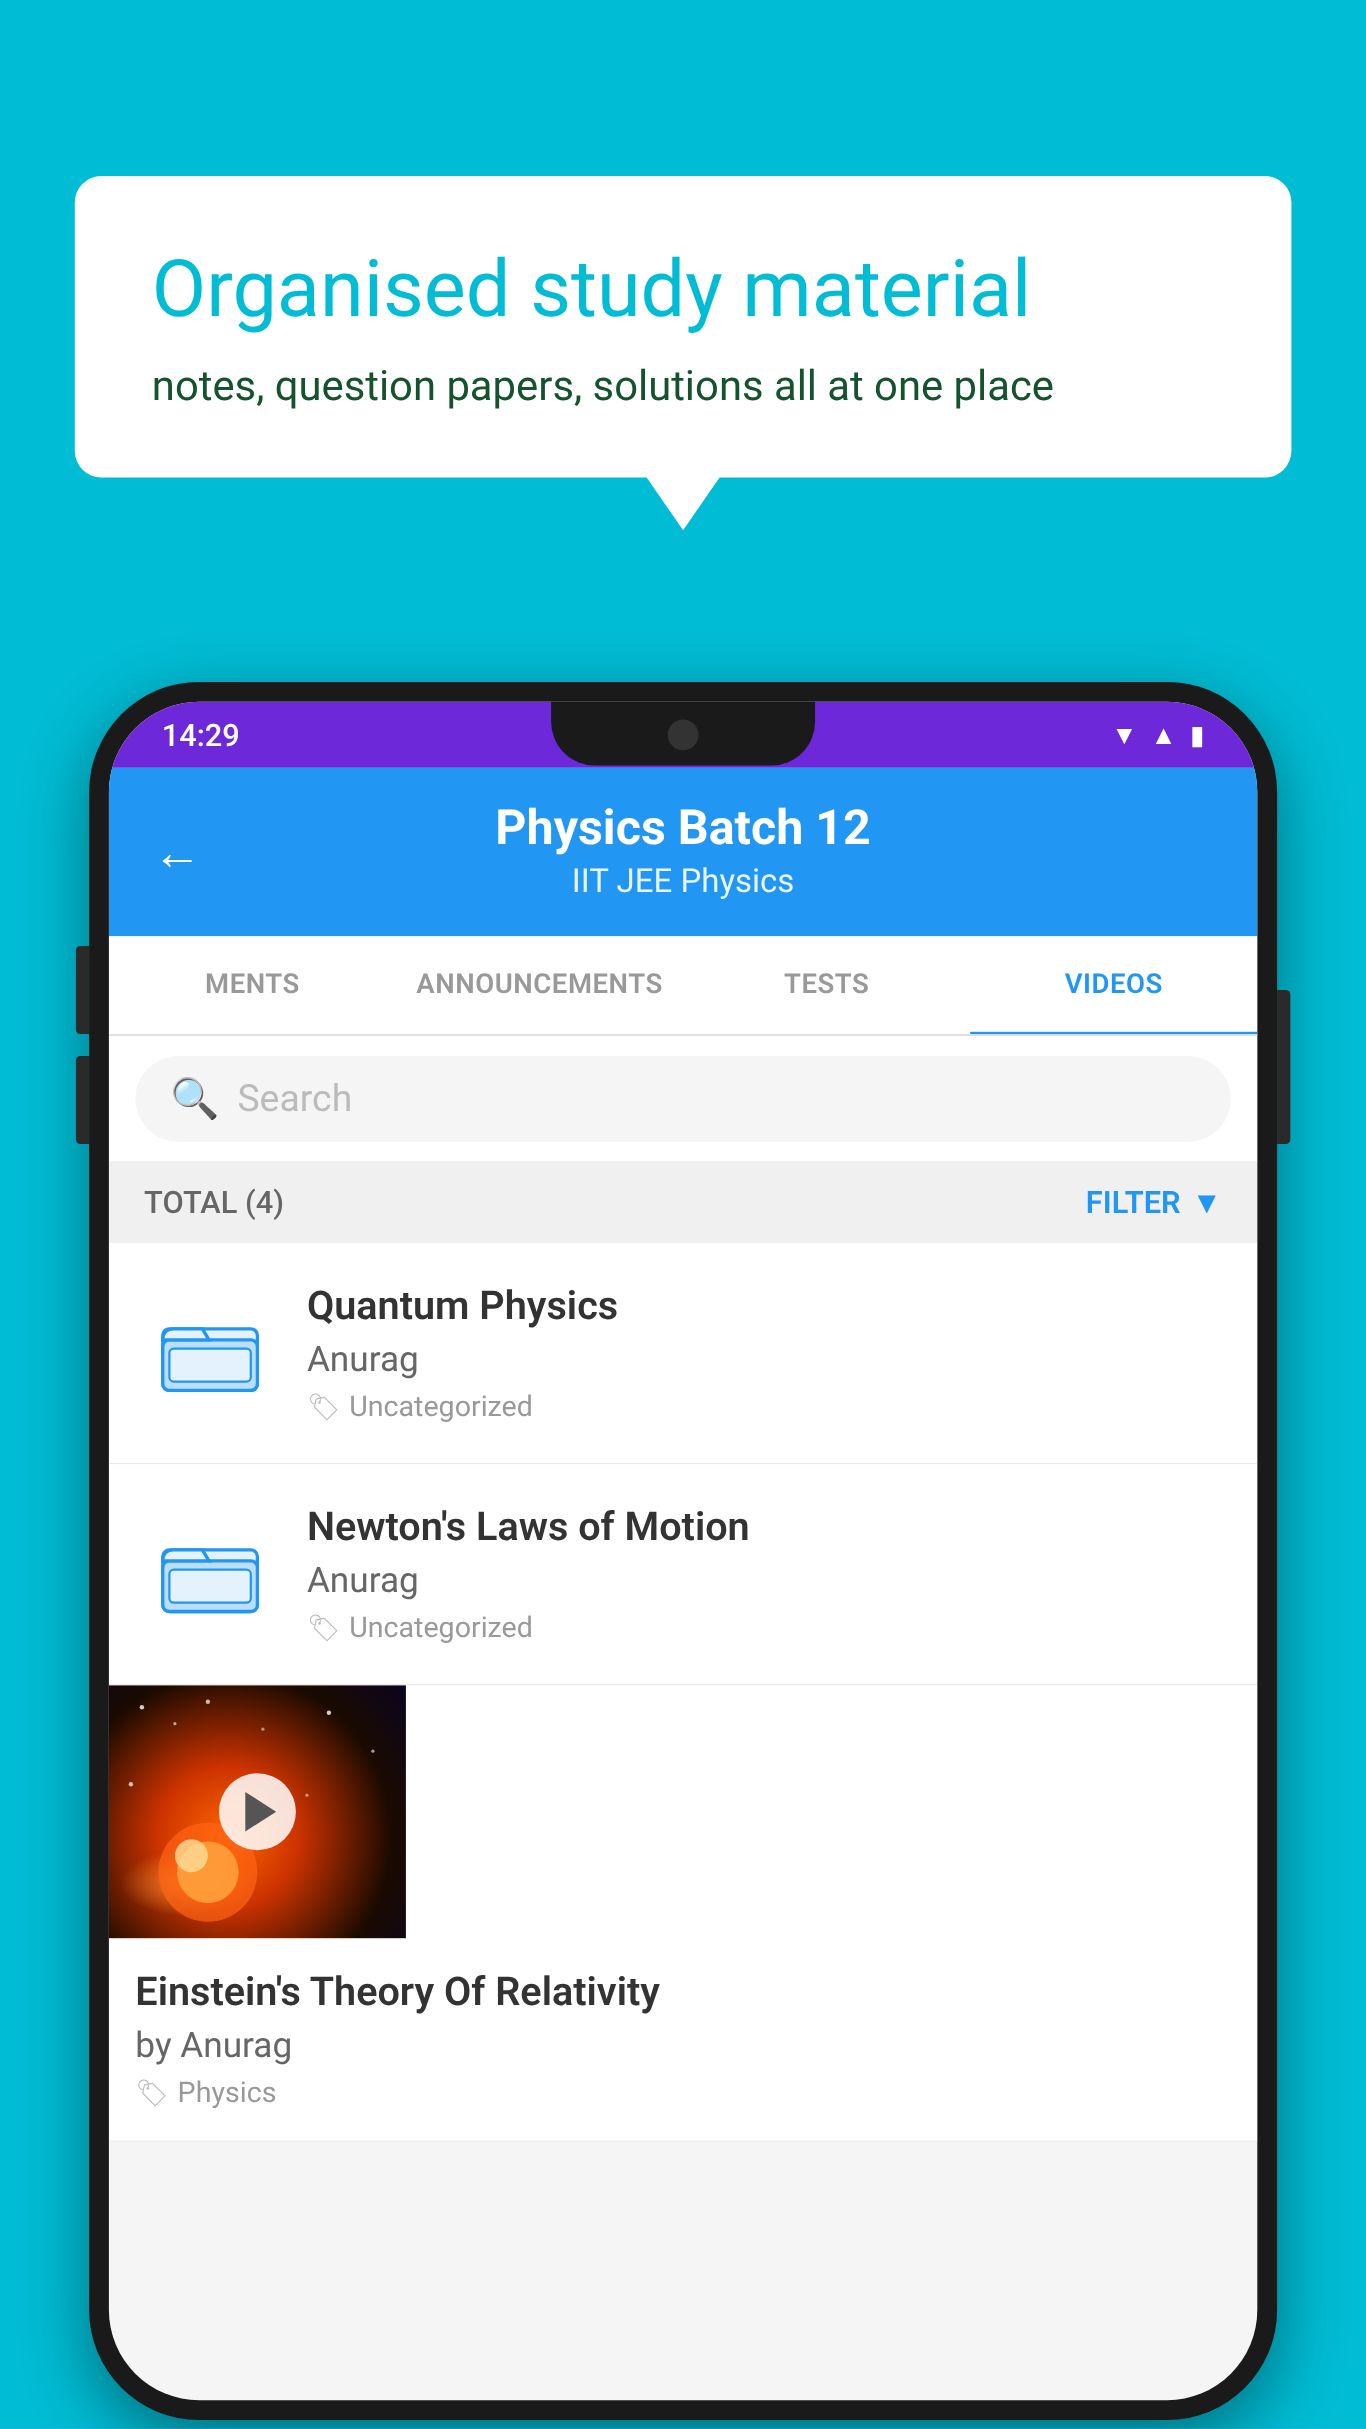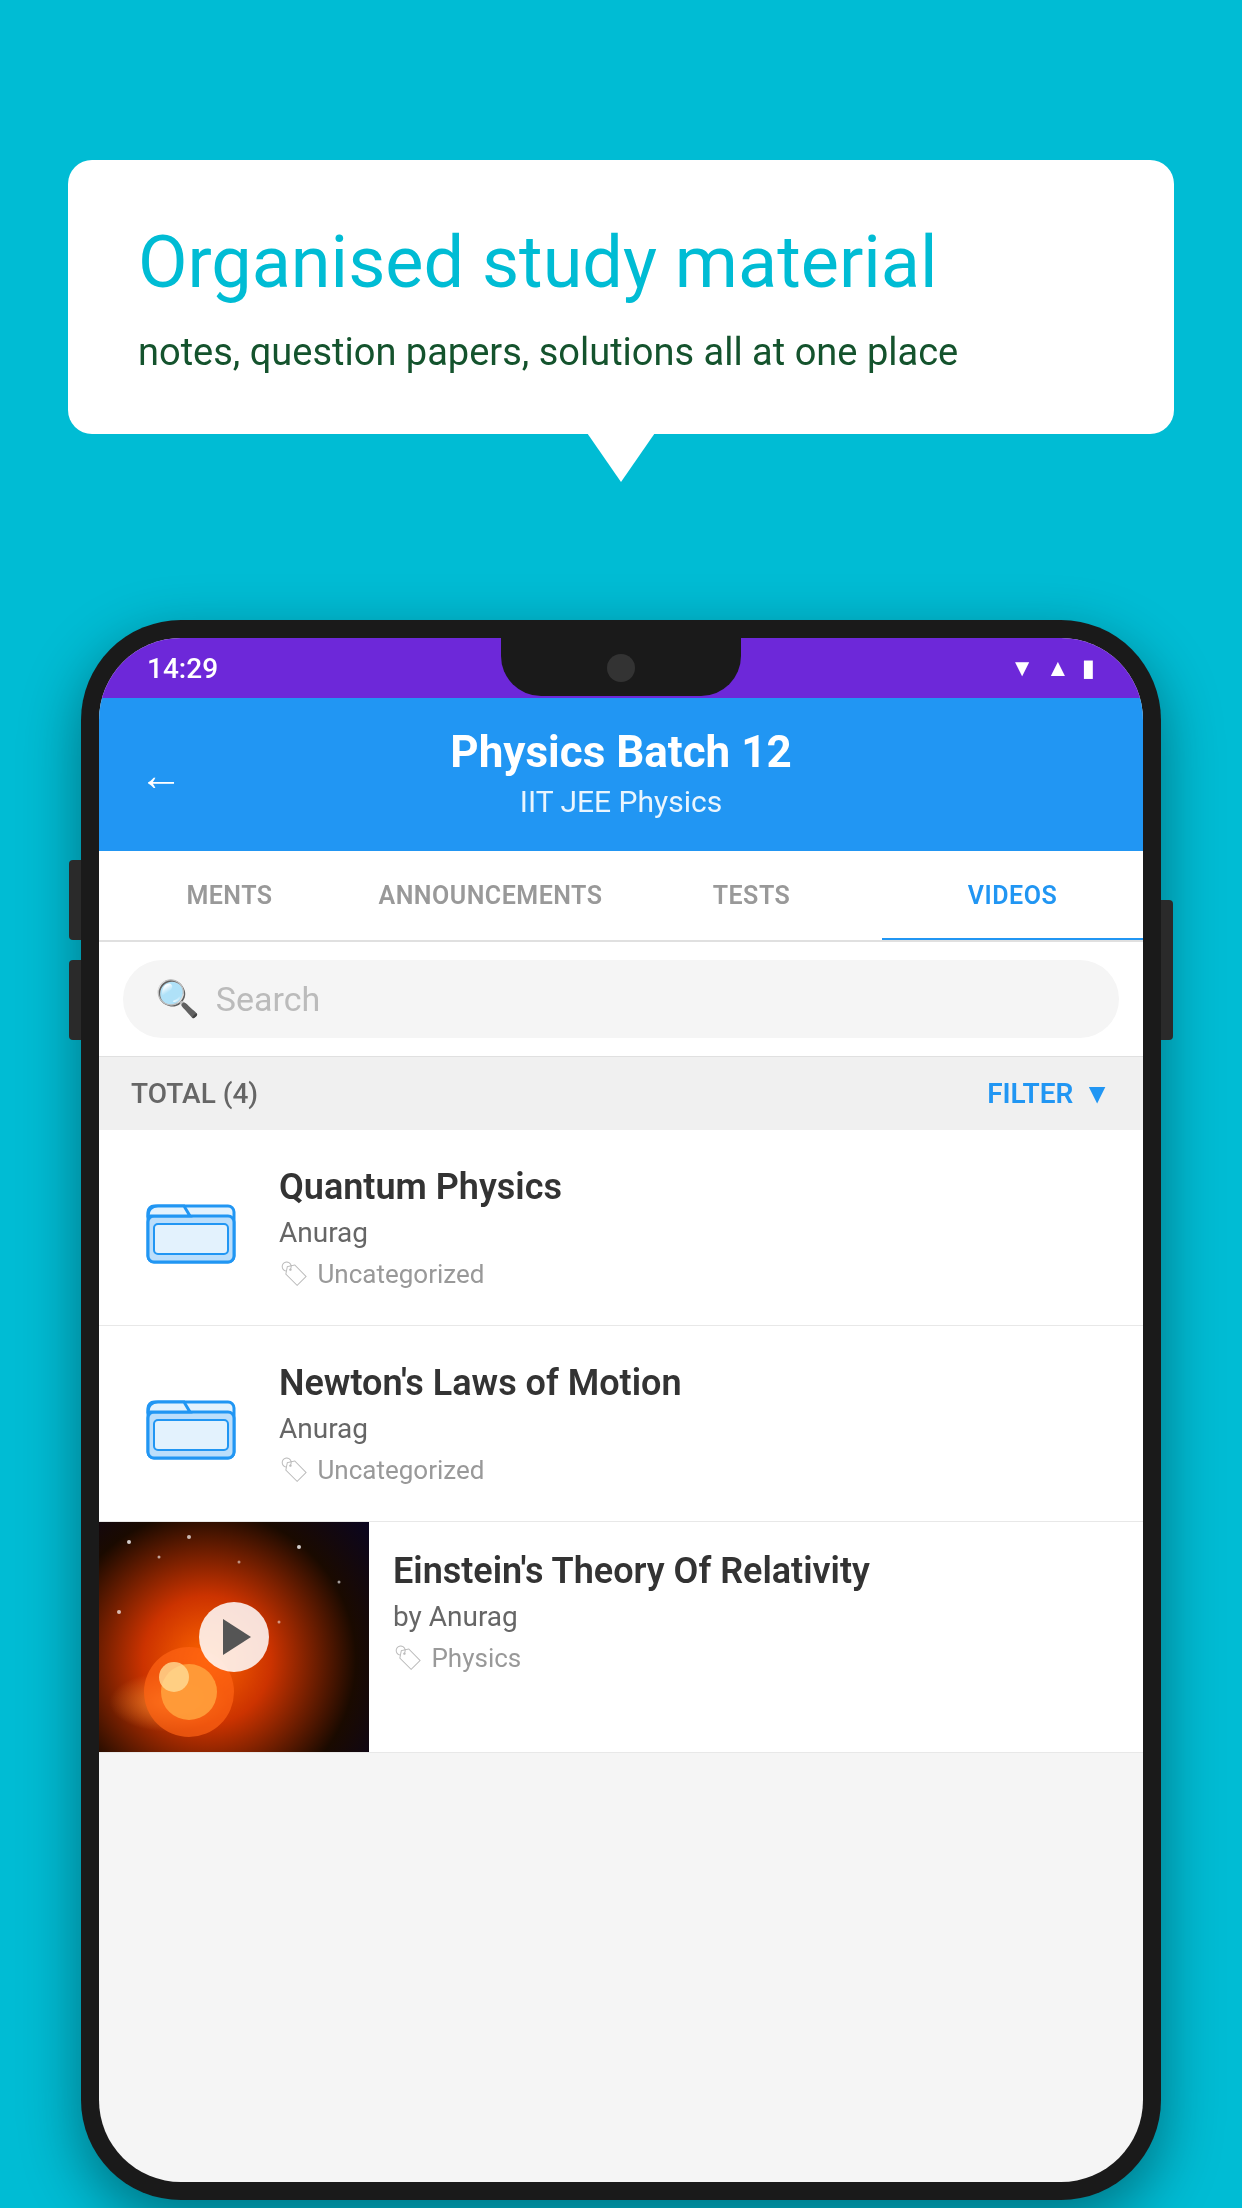--- a/index.html
+++ b/index.html
@@ -303,21 +303,21 @@
     }
 
     .video-title {
       font-size: 36px;
       font-weight: 600;
       color: #333;
       margin-bottom: 8px;
     }
 
     .video-author {
-      font-size: 28px;
+      font-size: 32px;
       color: #666;
       margin-bottom: 10px;
     }
 
     .video-tag {
       display: flex;
       align-items: center;
       gap: 8px;
       font-size: 26px;
       color: #999;
@@ -328,20 +328,21 @@
       color: #bbb;
     }
 
     
     .video-item-thumb {
       display: flex;
       align-items: flex-start;
       padding: 0 0 0 0;
       border-bottom: 1px solid #e8e8e8;
       overflow: hidden;
+      flex-direction: column;
     }
 
     .video-thumbnail-img {
       width: 270px;
       height: 230px;
       flex-shrink: 0;
       background: radial-gradient(circle at 40% 60%, #ff6600 0%, #cc3300 30%, #1a0a00 70%, #0a0520 100%);
       position: relative;
       display: flex;
       align-items: center;

